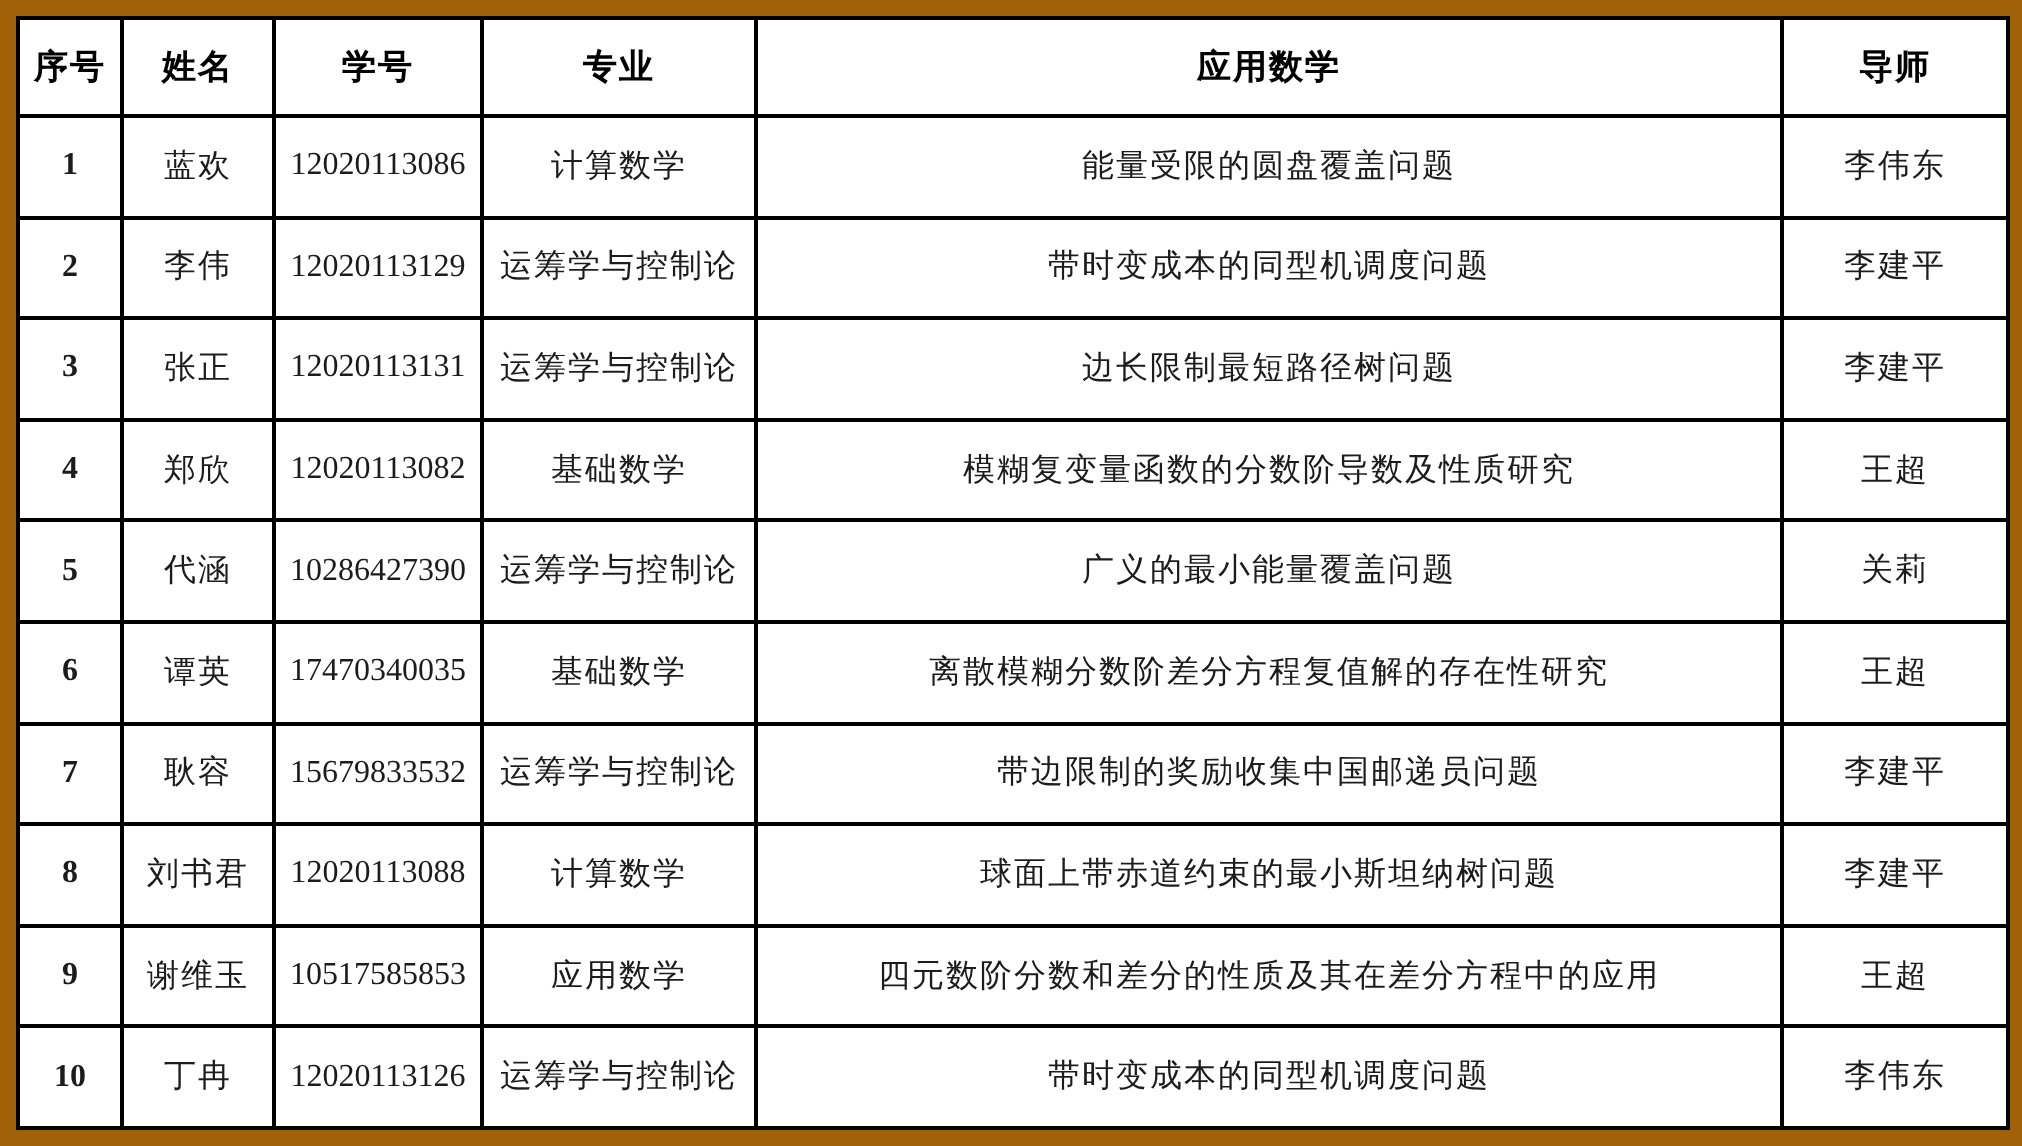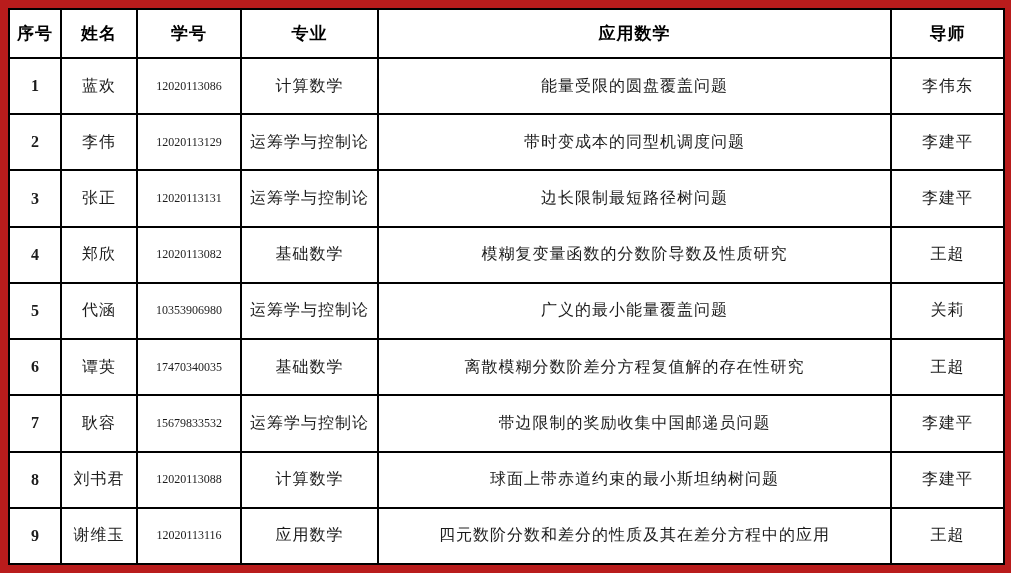--- a/index.html
+++ b/index.html
@@ -7,21 +7,21 @@
     padding: 0;
     background: #ffffff;
     width: 1011px;
     height: 573px;
     font-family: "Liberation Serif", "DejaVu Serif", serif;
   }
   .page {
     position: relative;
     width: 1011px;
     height: 573px;
-    background: #b91c1c;
+    background: #a16207;
     overflow: hidden;
   }
   table.thesis-table {
     position: absolute;
     left: 8px;
     top: 8px;
     width: 995px;
     height: 557px;
     border-collapse: collapse;
     table-layout: fixed;
@@ -50,21 +50,21 @@
     font-size: 16px;
     letter-spacing: 1px;
   }
   table.thesis-table td.col-0 {
     font-weight: bold;
     font-family: "Liberation Serif", "DejaVu Serif", serif;
     letter-spacing: 0;
   }
   table.thesis-table td.col-2 {
     letter-spacing: 0;
-    font-size: 12px;
+    font-size: 16px;
   }
   .col-w0 { width: 52px; }
   .col-w1 { width: 76px; }
   .col-w2 { width: 104px; }
   .col-w3 { width: 137px; }
   .col-w4 { width: 513px; }
   .col-w5 { width: 113px; }
 </style>
 </head>
 <body>
@@ -118,21 +118,21 @@
           <td class="col-0">4</td>
           <td class="col-1">郑欣</td>
           <td class="col-2">12020113082</td>
           <td class="col-3">基础数学</td>
           <td class="col-4">模糊复变量函数的分数阶导数及性质研究</td>
           <td class="col-5">王超</td>
         </tr>
         <tr>
           <td class="col-0">5</td>
           <td class="col-1">代涵</td>
-          <td class="col-2">10353906980</td>
+          <td class="col-2">10286427390</td>
           <td class="col-3">运筹学与控制论</td>
           <td class="col-4">广义的最小能量覆盖问题</td>
           <td class="col-5">关莉</td>
         </tr>
         <tr>
           <td class="col-0">6</td>
           <td class="col-1">谭英</td>
           <td class="col-2">17470340035</td>
           <td class="col-3">基础数学</td>
           <td class="col-4">离散模糊分数阶差分方程复值解的存在性研究</td>
@@ -150,20 +150,28 @@
           <td class="col-0">8</td>
           <td class="col-1">刘书君</td>
           <td class="col-2">12020113088</td>
           <td class="col-3">计算数学</td>
           <td class="col-4">球面上带赤道约束的最小斯坦纳树问题</td>
           <td class="col-5">李建平</td>
         </tr>
         <tr>
           <td class="col-0">9</td>
           <td class="col-1">谢维玉</td>
-          <td class="col-2">12020113116</td>
+          <td class="col-2">10517585853</td>
           <td class="col-3">应用数学</td>
           <td class="col-4">四元数阶分数和差分的性质及其在差分方程中的应用</td>
           <td class="col-5">王超</td>
+        </tr>
+        <tr>
+          <td class="col-0">10</td>
+          <td class="col-1">丁冉</td>
+          <td class="col-2">12020113126</td>
+          <td class="col-3">运筹学与控制论</td>
+          <td class="col-4">带时变成本的同型机调度问题</td>
+          <td class="col-5">李伟东</td>
         </tr>
       </tbody>
   </table>
 </div>
 
 </body></html>

